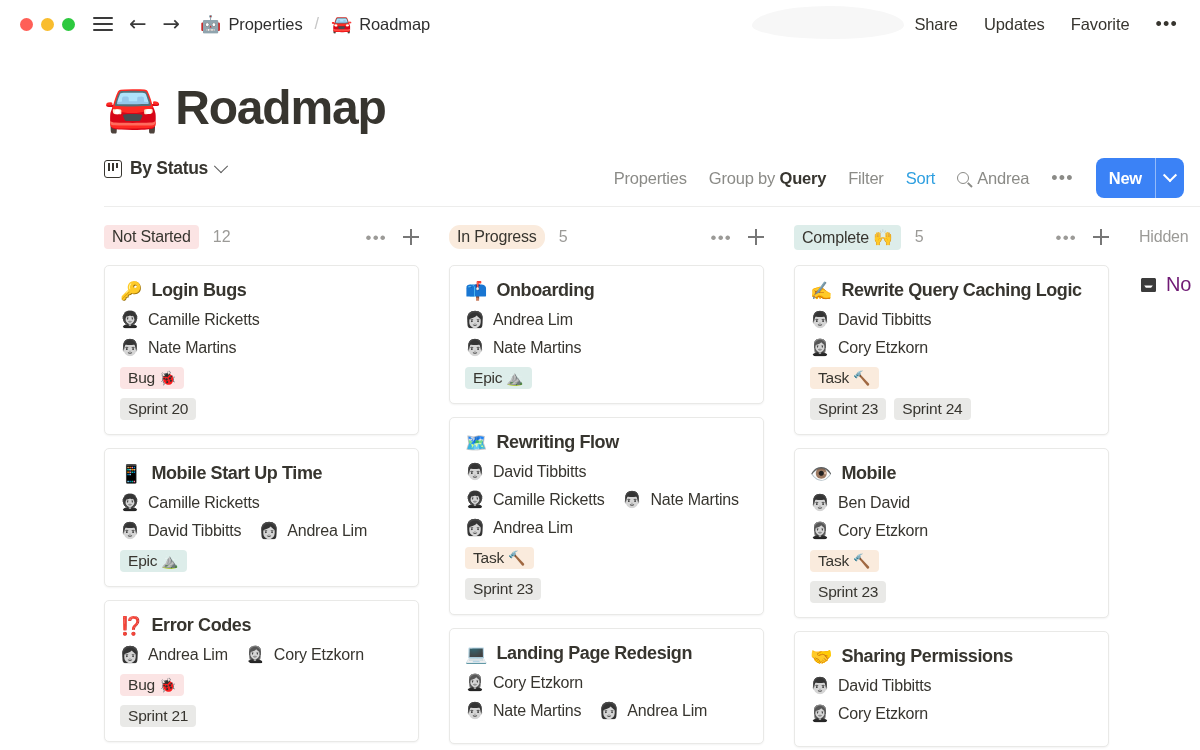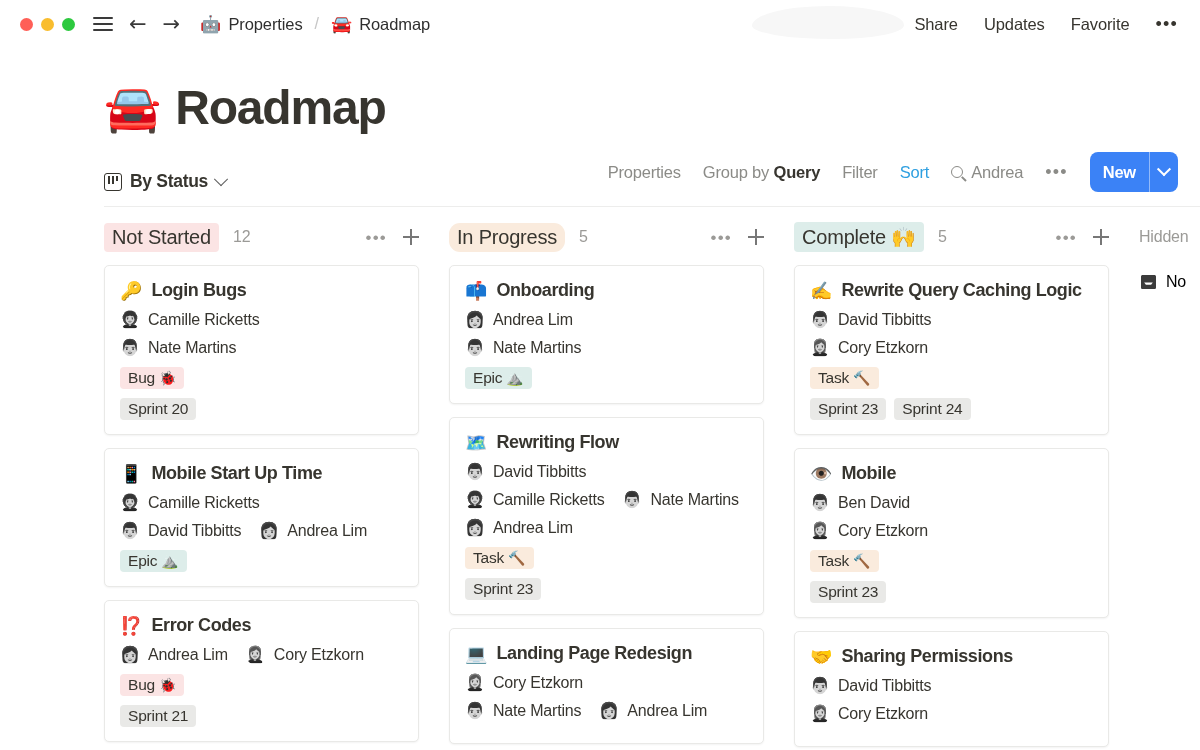--- a/index.html
+++ b/index.html
@@ -79,22 +79,22 @@
     padding: 36px 0 0 104px;
   }
   .page-title .emoji { font-size: 46px; line-height: 1; font-family: "DejaVu Sans", sans-serif; }
   .page-title .text {
     font-size: 48px; font-weight: bold; color: #37352f;
     letter-spacing: -1.2px; line-height: 1;
   }
 
   
   .viewbar {
-    display: flex; align-items: flex-end;
-    padding: 26px 22px 0 104px;
+    display: flex; align-items: flex-start;
+    padding: 26px 16px 0 104px;
     height: 34px;
   }
   .view-tab { display: flex; align-items: center; gap: 8px; }
   .board-icon {
     width: 18px; height: 18px;
     border: 1.8px solid #37352f; border-radius: 3px;
     position: relative; box-sizing: border-box;
   }
   .board-icon i {
     position: absolute; top: 2.4px; width: 2.4px; height: 8.4px;
@@ -154,21 +154,21 @@
     gap: 30px;
     margin-top: 16px;
     align-items: flex-start;
   }
   .column { width: 315px; flex: 0 0 315px; }
   .col-head {
     display: flex; align-items: center;
     height: 28px; margin-bottom: 14px;
   }
   .status-chip {
-    font-size: 20px; padding: 3px 8px; border-radius: 4px;
+    font-size: 16px; padding: 3px 8px; border-radius: 4px;
     color: #37352f; letter-spacing: -0.2px; white-space: nowrap;
   }
   .count { font-size: 16px; color: #9b9a97; margin-left: 14px; }
   .col-actions { margin-left: auto; display: flex; align-items: center; gap: 16px; }
   .col-dots { font-size: 17px; color: #9b9a97; letter-spacing: 1.2px; line-height: 1; }
   .plus {
     position: relative; width: 16px; height: 16px; display: inline-block;
   }
   .plus::before, .plus::after {
     content: ""; position: absolute; background: #777;
@@ -211,21 +211,21 @@
     font-size: 15.5px; padding: 2px 8px; border-radius: 4px;
     color: #37352f; letter-spacing: -0.2px; white-space: nowrap;
   }
   .tag .em { font-family: "DejaVu Sans", sans-serif; font-size: 14px; }
 
   
   .hidden-col { width: 120px; flex: 0 0 120px; }
   .hidden-label { font-size: 16px; color: #9b9a97; letter-spacing: -0.2px; height: 28px; display: flex; align-items: center; margin-bottom: 14px; }
   .hidden-card { display: flex; align-items: center; gap: 8px; padding-top: 8px;}
   .inbox-icon { width: 19px; height: 16px; display: inline-block; position: relative; }
-  .hidden-text { font-size: 16px; color: #000000; letter-spacing: -0.2px; white-space: nowrap; }
+  .hidden-text { font-size: 20px; color: #701a75; letter-spacing: -0.2px; white-space: nowrap; }
 </style>
 </head>
 <body>
 
 <div id="app">
 
   <div class="titlebar">
     <div class="blob"></div>
 
     <div class="traffic">

